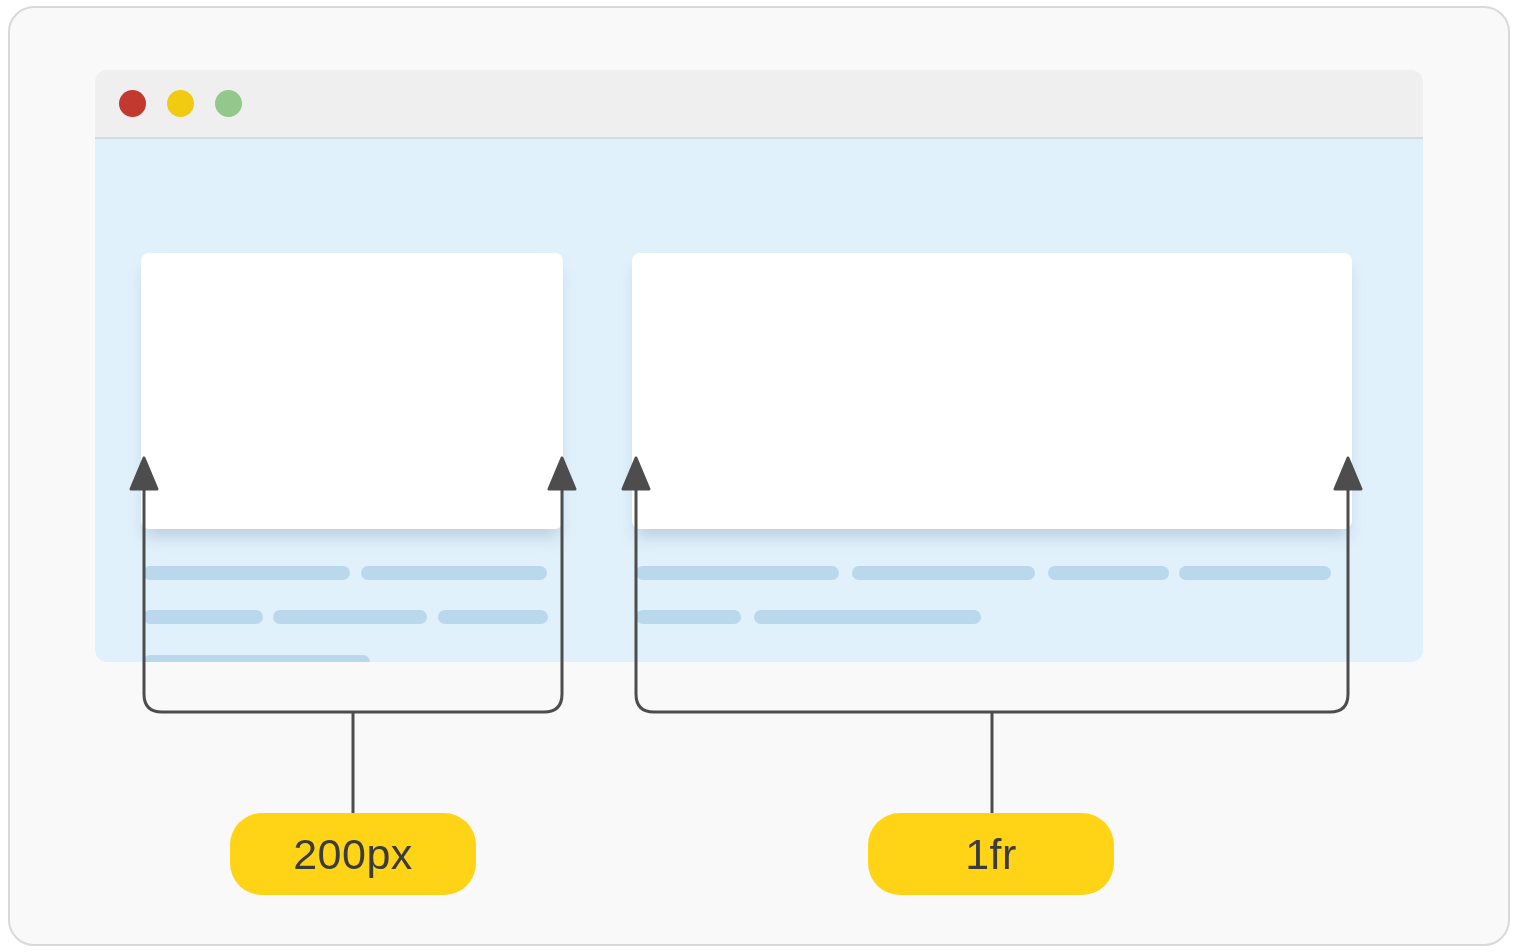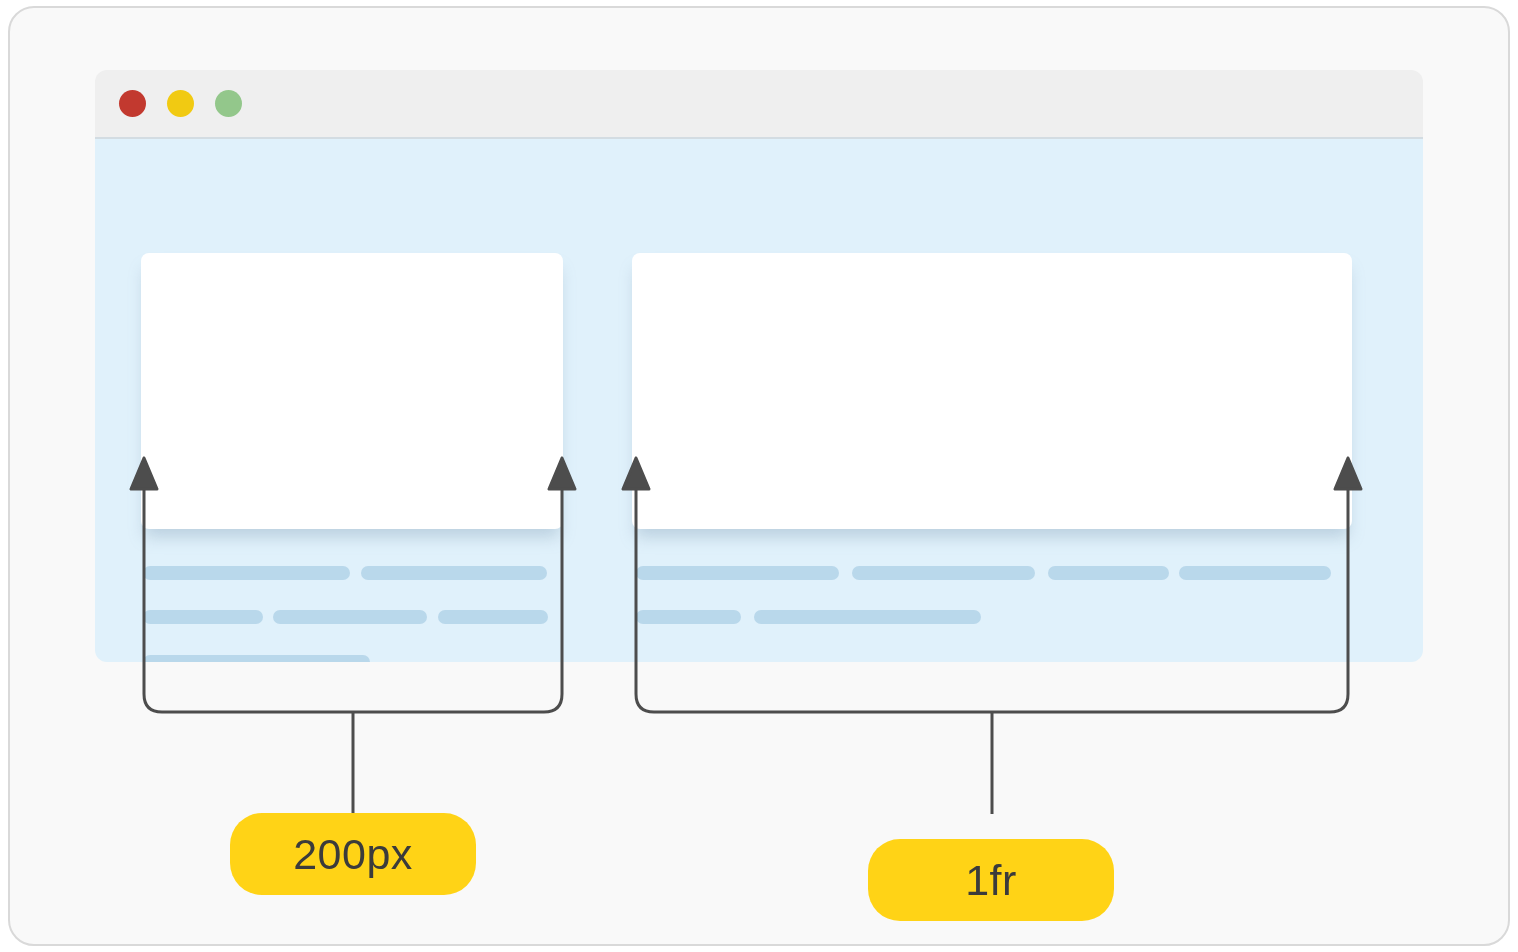--- a/index.html
+++ b/index.html
@@ -70,21 +70,21 @@
   
   .badge{
     position:absolute;top:813px;width:246px;height:82px;
     background:var(--label_bg,#ffd316);
     border-radius:32px;
     display:flex;align-items:center;justify-content:center;
     font-size:43px;font-weight:400;letter-spacing:0.5px;
     color:var(--label_text,#3b3b3b);
   }
   .badge.col1{left:230px;}
-  .badge.col2{left:868px;margin-top:26px;}
+  .badge.col2{left:868px;}
 </style>
 </head>
 <body>
 
 <div class="stage">
 
   <div class="card">
 
     <div class="window">
       <div class="titlebar">

